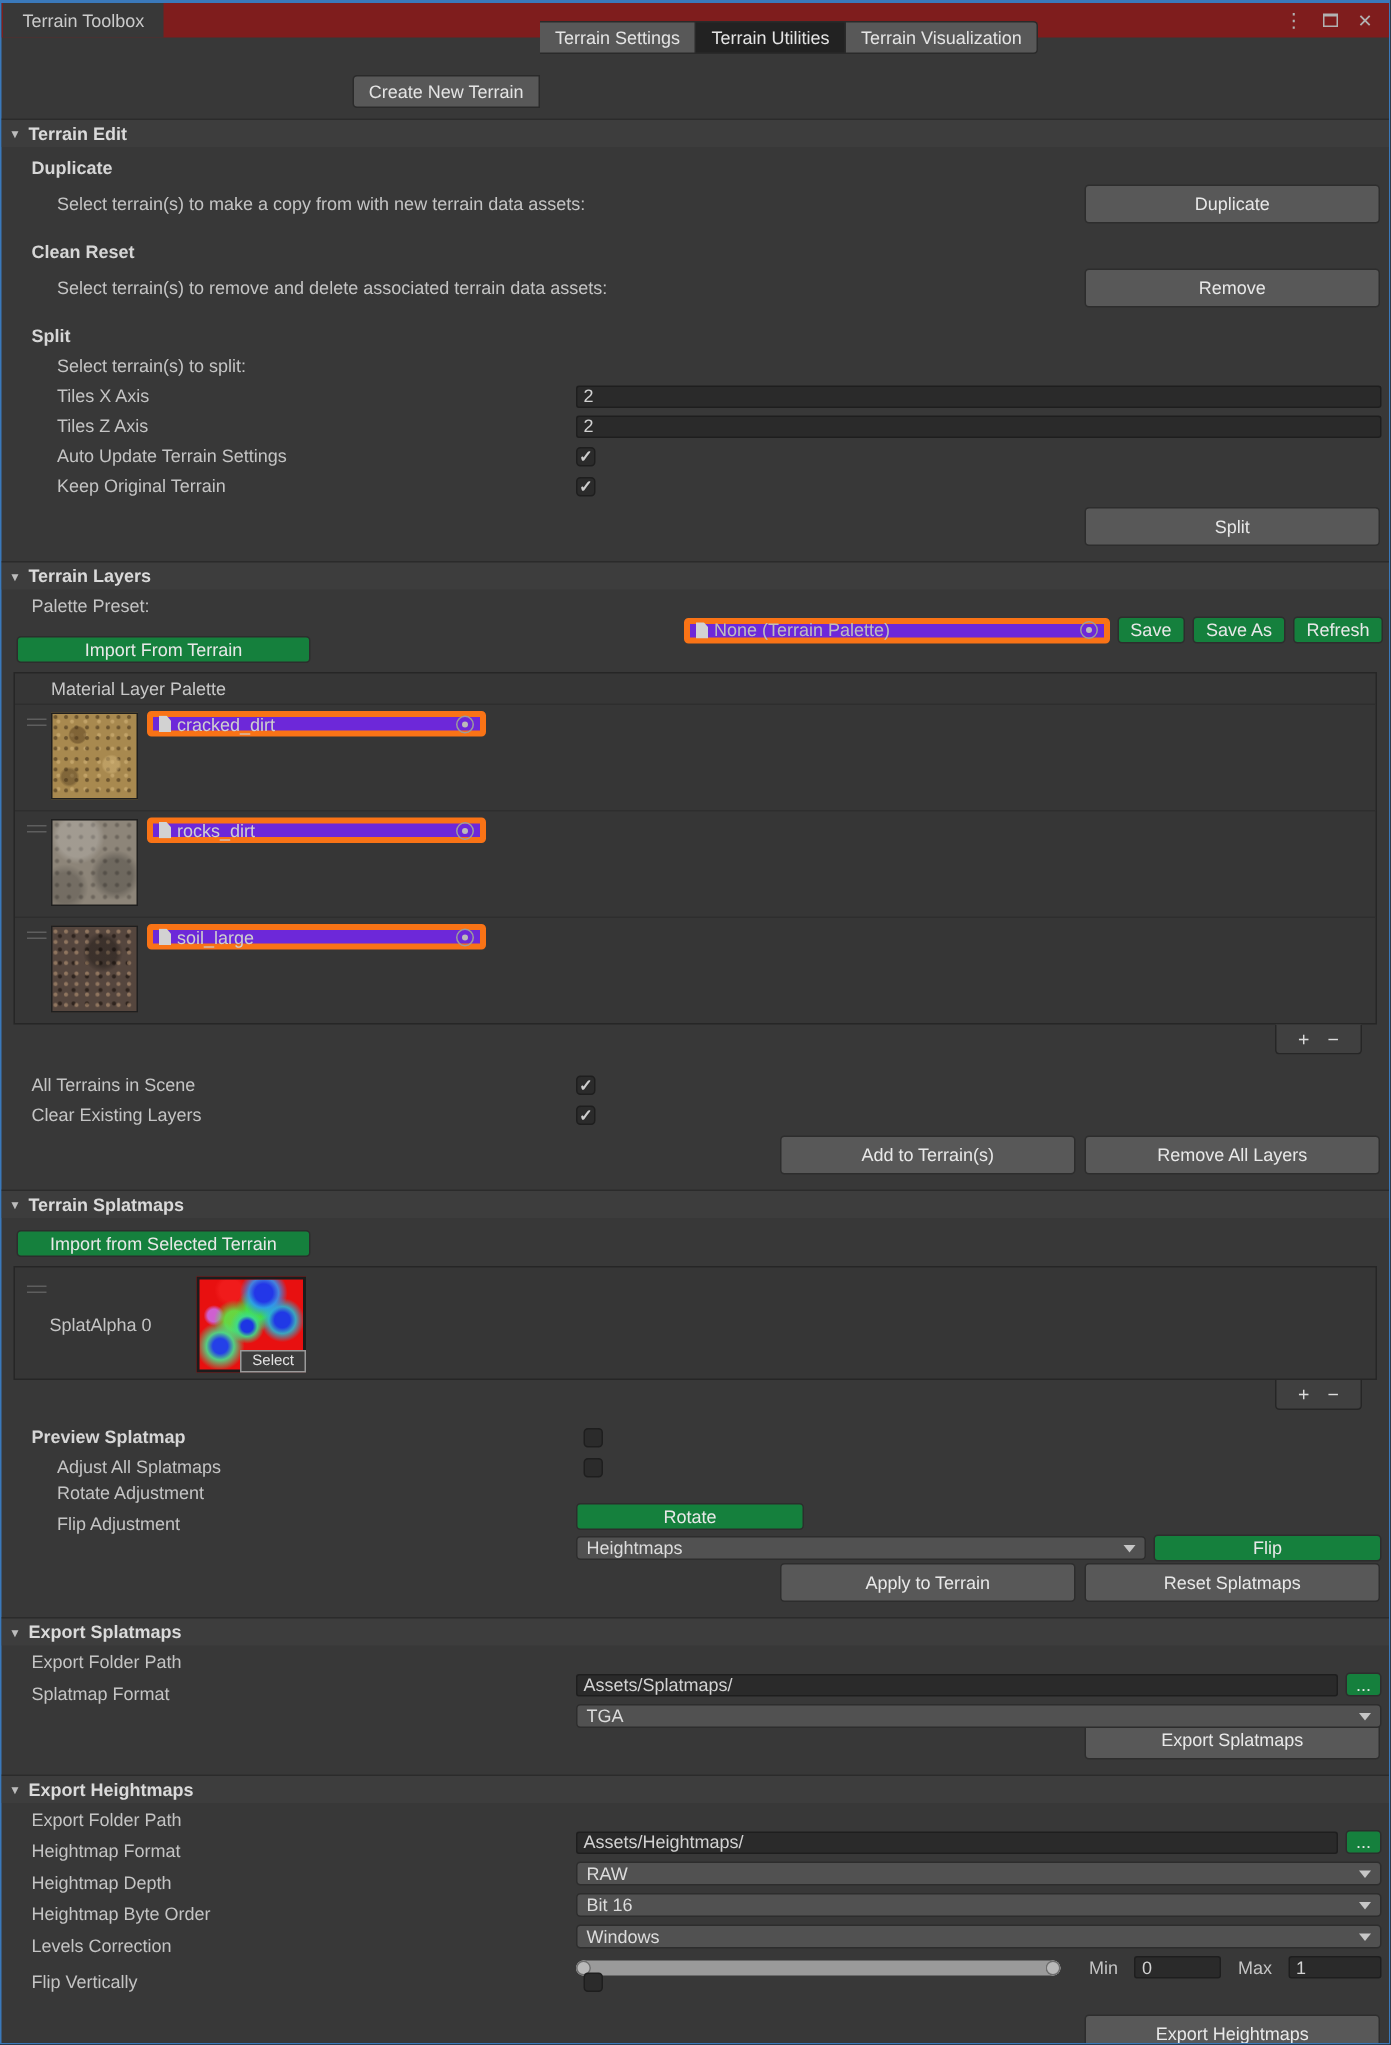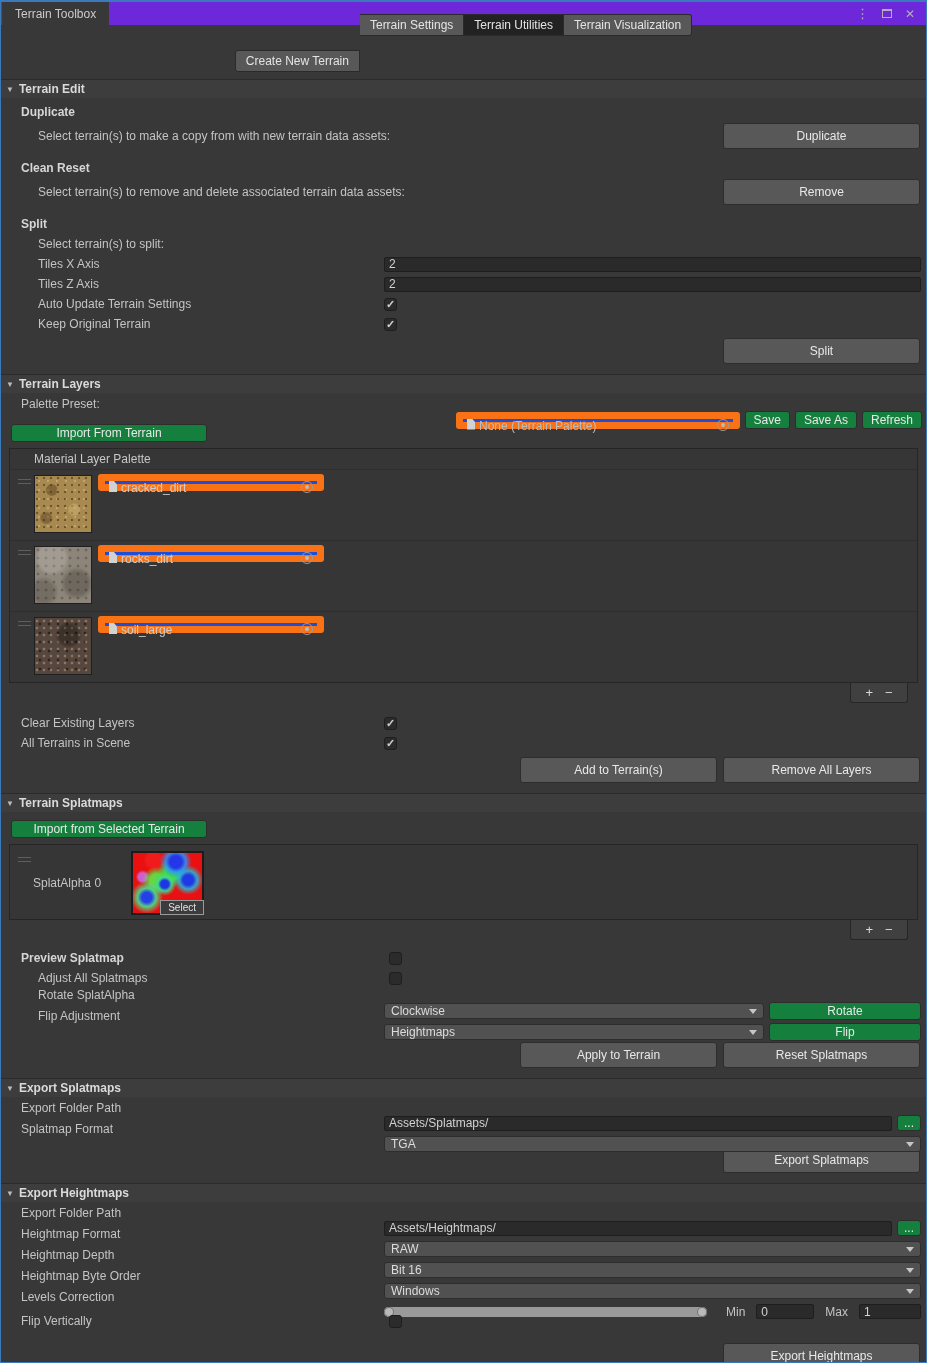--- a/index.html
+++ b/index.html
@@ -6,21 +6,21 @@
   html,body { background:#1e1e1e; }
   body { font-family:"Liberation Sans", sans-serif; font-size:12px; }
 
   .window {
     width:927px; height:1363px; overflow:hidden; position:relative;
     background:#383838;
     border:1px solid #3a79bb; border-top:2px solid #3a79bb;
   }
 
   
-  .titlebar { height:23px; background:#6d28d9; display:flex; align-items:stretch; }
+  .titlebar { height:23px; background:#7f1d1d; display:flex; align-items:stretch; }
   .doc-tab { background:#383838; padding:0 13px; display:flex; align-items:center;
              color:#cbcbcb; margin-left:1px; }
   .win-icons { margin-left:auto; display:flex; align-items:center; gap:13px; padding-right:11px; color:#b2b2b2; }
   .kebab { font-size:13px; line-height:1; }
   .max-box { width:10px; height:9px; border:1px solid #b2b2b2; border-top:2px solid #b2b2b2; display:inline-block; }
   .close-x { font-size:12px; }
 
   
   .topbar { height:36px; display:flex; justify-content:center; align-items:center; }
   .seg { display:flex; }
@@ -61,22 +61,22 @@
   .browse-btn { width:24px; height:16px; padding:0; }
   .action-row { display:flex; justify-content:flex-end; gap:6px; padding:4px 6px 4px 0; }
   .desc-row { position:relative; height:28px; display:flex; align-items:center; }
   .desc-row .btn-big { position:absolute; right:6px; top:1px; }
 
   .dropdown { flex:1; height:16px; background:#515151; border:1px solid #2d2d2d; border-radius:3px;
               color:#dcdcdc; display:flex; align-items:center; padding:0 6px; }
   .dd-arrow { margin-left:auto; width:0; height:0; border-left:4px solid transparent;
               border-right:4px solid transparent; border-top:5px solid #c6c6c6; }
 
-  .obj-field { background:#1d4ed8; border:7px solid #f97316; border-radius:3px; height:17px;
-               display:flex; align-items:flex-start; gap:4px; padding:0 4px; color:#cfcfcf; }
+  .obj-field { background:#6d28d9; border:4px solid #f97316; border-radius:3px; height:17px;
+               display:flex; align-items:center; gap:4px; padding:0 4px; color:#cfcfcf; }
   .obj-none { color:#bdbdbd; }
   .file-ico { width:8px; height:11px; background:#d2d2d2; flex:0 0 auto;
               clip-path:polygon(0 0,62% 0,100% 32%,100% 100%,0 100%); }
   .picker { width:12px; height:12px; border:1px solid #9c9c9c; border-radius:50%; margin-left:auto;
             position:relative; flex:0 0 auto; }
   .picker::after { content:""; position:absolute; width:4px; height:4px; background:#bababa;
                    border-radius:50%; left:3px; top:3px; }
 
   
   .panel { margin:0 8px; border:1px solid #262626; background:#363636; }
@@ -279,27 +279,27 @@
     </div>
   </div>
   <div class="list-footer">
     <div class="footer-box">
       <span>+</span>
       <span>−</span>
     </div>
   </div>
   <div class="gap10"></div>
   <div class="row">
+    <span class="lbl ind1">All Terrains in Scene</span>
+    <div class="ctrl">
+        <span class="checkbox on"></span>
+      </div>
+  </div>
+  <div class="row">
     <span class="lbl ind1">Clear Existing Layers</span>
-    <div class="ctrl">
-        <span class="checkbox on"></span>
-      </div>
-  </div>
-  <div class="row">
-    <span class="lbl ind1">All Terrains in Scene</span>
     <div class="ctrl">
         <span class="checkbox on"></span>
       </div>
   </div>
   <div class="action-row">
     <div class="btn-big">Add to Terrain(s)</div>
     <div class="btn-big">Remove All Layers</div>
   </div>
   <div class="gap6"></div>
 
@@ -332,26 +332,22 @@
         <span class="checkbox"></span>
       </div>
   </div>
   <div class="row">
     <span class="lbl ind2">Adjust All Splatmaps</span>
     <div class="ctrl" style="left:388px;">
         <span class="checkbox"></span>
       </div>
   </div>
   <div class="row21">
-    <span class="lbl ind2">Rotate SplatAlpha</span>
-    <div class="ctrl">
-      <div class="dropdown">
-        <span>Clockwise</span>
-        <span class="dd-arrow"></span>
-      </div>
+    <span class="lbl ind2">Rotate Adjustment</span>
+    <div class="ctrl">
       <div class="btn-small btn-wide-small">Rotate</div>
     </div>
   </div>
   <div class="row21">
     <span class="lbl ind2">Flip Adjustment</span>
     <div class="ctrl">
       <div class="dropdown">
         <span>Heightmaps</span>
         <span class="dd-arrow"></span>
       </div>

